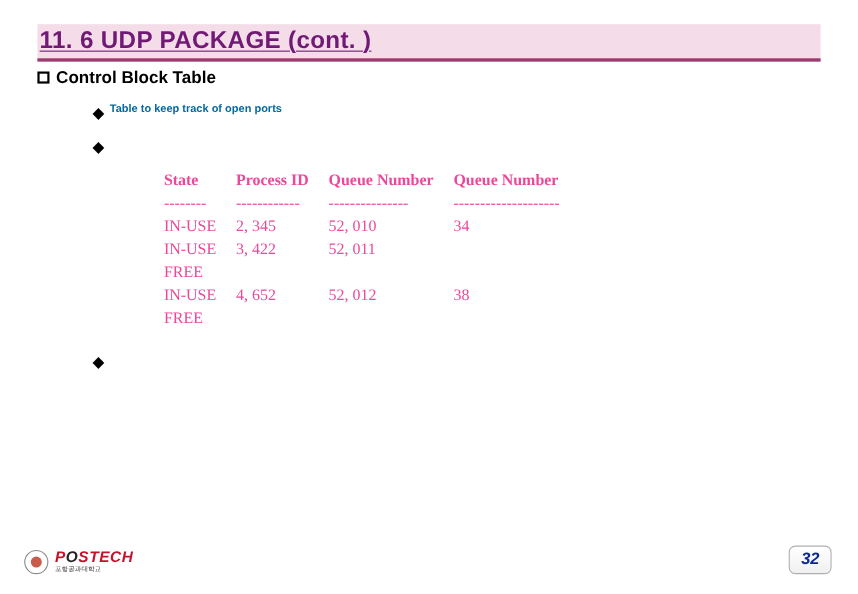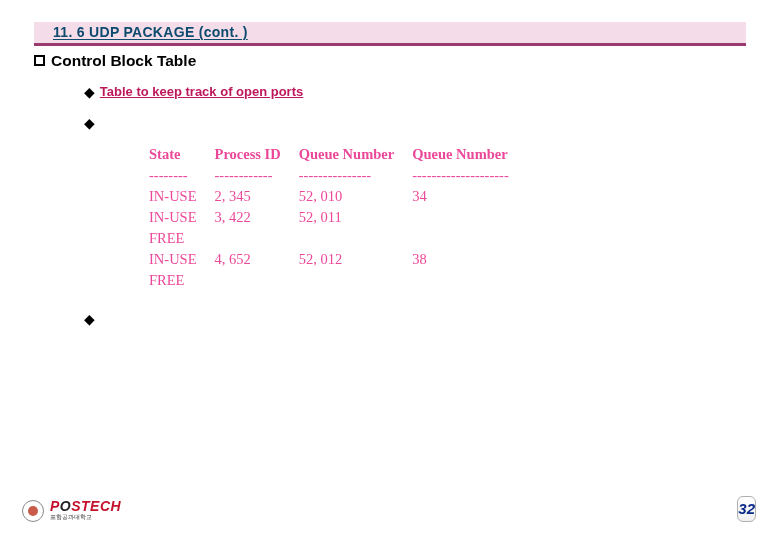--- a/index.html
+++ b/index.html
@@ -9,39 +9,39 @@
     height: 540px;
     background: #ffffff;
     font-family: Arial, Helvetica, sans-serif;
     position: relative;
     overflow: hidden;
   }
   .title-bar {
     margin: 22px 34px 0 34px;
     background: #f4dce8;
     border-bottom: 3px solid #9b3a6e;
-    font-size: 14px;
+    font-size: 22px;
     font-weight: bold;
-    color: #0c4a6e;
-    padding: 2px 2px 3px 19px;
+    color: #701a75;
+    padding: 2px 2px 3px 2px;
     letter-spacing: 0.3px;
   }
   .title-bar .title-text { text-decoration: underline; text-decoration-thickness: 1px; text-underline-offset: 2px; }
   .content { margin: 0 34px 0 34px; }
   .level1 { margin-top: 6px; }
   .level1-row, .level2-row { display:flex; align-items:flex-start; }
   .level1-bullet {
     display:inline-block; width:11px; height:11px;
     border:2px solid #000; margin-right:6px; margin-top:3px;
     flex-shrink:0;
   }
   .level1-text { font-size:15.5px; font-weight:bold; color:#000; }
   .level2 { margin: 14px 0 0 50px; }
   .level2-bullet { color:#000; font-size:14px; margin-right:5px; line-height:17px; flex-shrink:0; }
-  .level2-text { font-size:13px; font-weight:bold; color:#be185d;text-decoration:underline; }
+  .level2-text { font-size:10px; font-weight:bold; color:#0369a1; }
 
   .cbt {
     margin: 14px 0 0 115px;
     font-family: "Times New Roman", Times, serif;
     font-size:14.5px;
     color:#ec4899;
     border-collapse: collapse;
   }
   .cbt th { text-align:left; font-weight:bold; padding:0 18px 2px 0; font-size:14.5px; }
   .cbt td { text-align:left; padding:2px 18px 2px 0; white-space:nowrap; }
@@ -62,21 +62,21 @@
     background:#c95b4a;
   }
   .logo-text .p { font-size:14px; font-weight:bold; color:#c5122c; font-style:italic; letter-spacing:0.5px; line-height:13px; }
   .logo-text .p .o { color:#222; }
   .logo-text .sub { font-size:6px; color:#333; letter-spacing:0; }
 
   .pagenum-box {
     position:absolute; right:24px; bottom:18px;
     border:1px solid #b0b0b0;
     border-radius:6px;
-    padding:3px 0;
+    padding:3px 10px;
     background:linear-gradient(#fff,#f0f0f0);
   }
   .pagenum {
     font-size:15px; font-weight:bold; font-style:italic;
     color:#0a2a8a;
   }
 </style>
 </head>
 <body>
 

